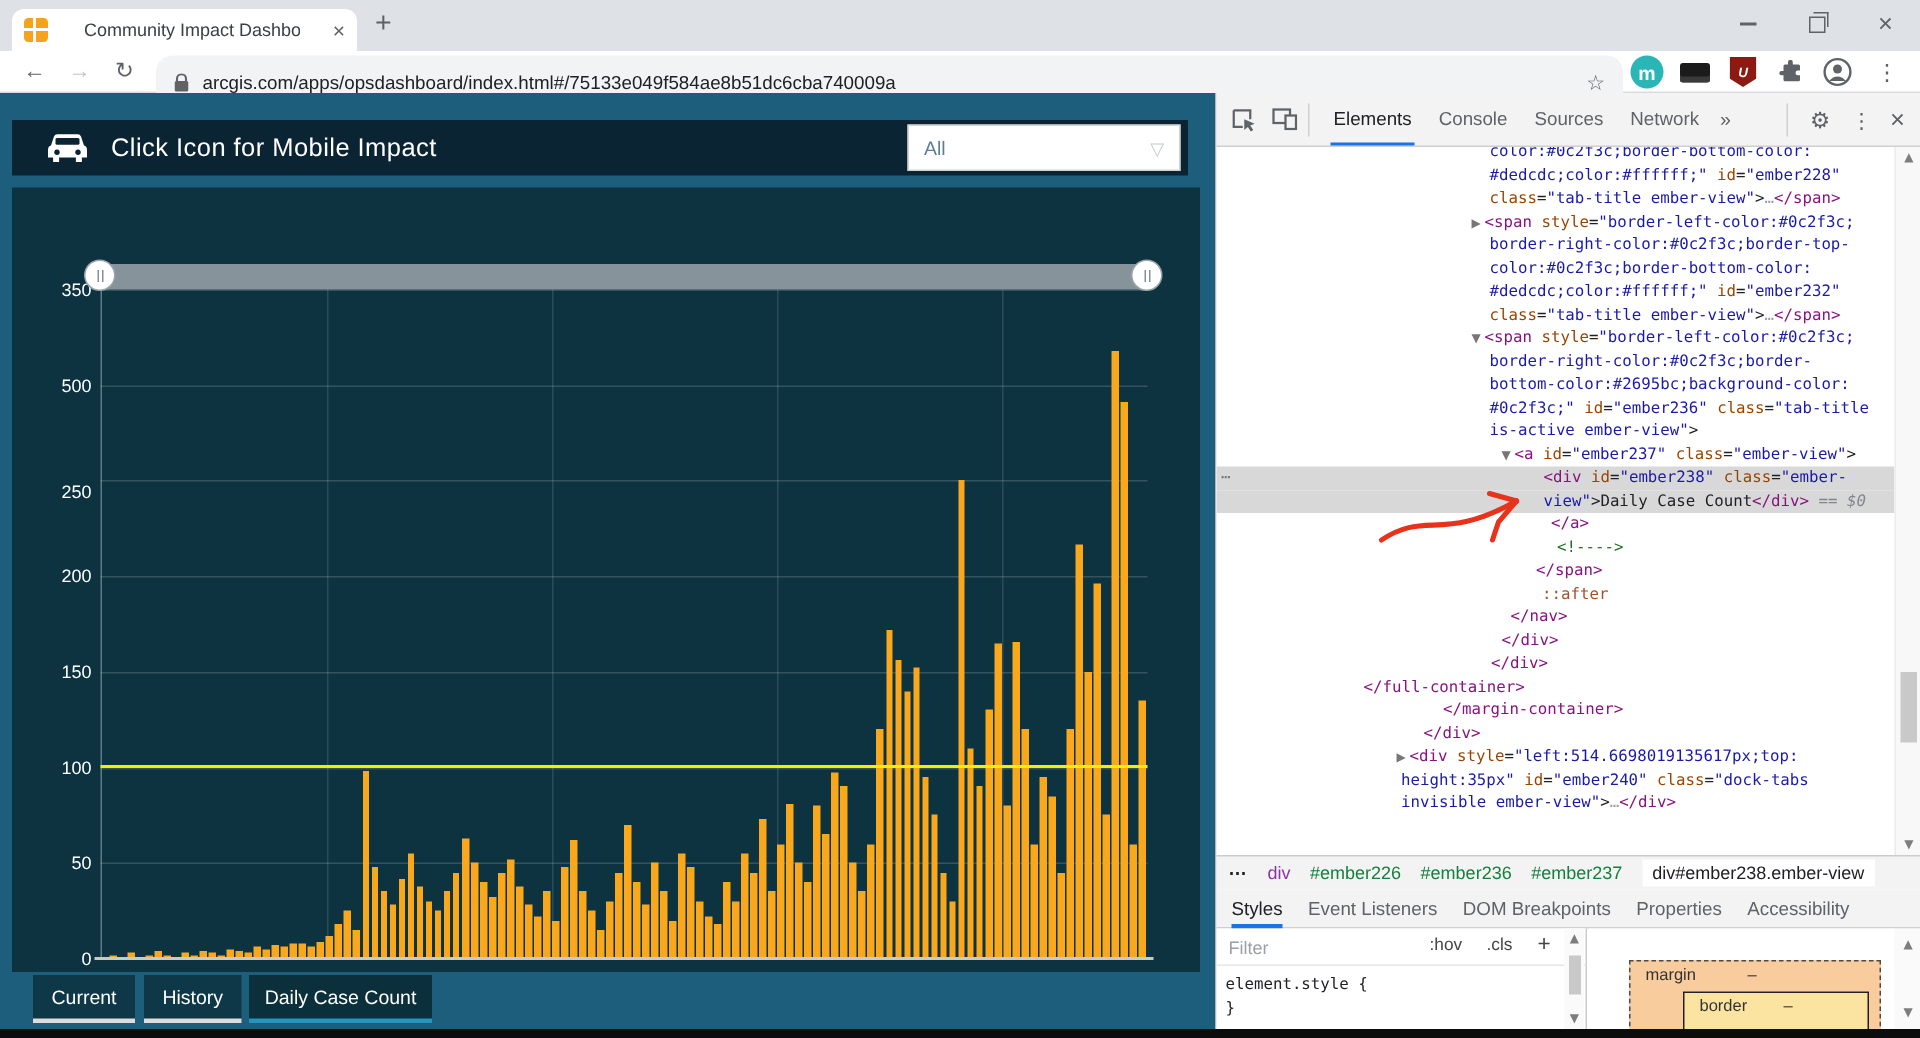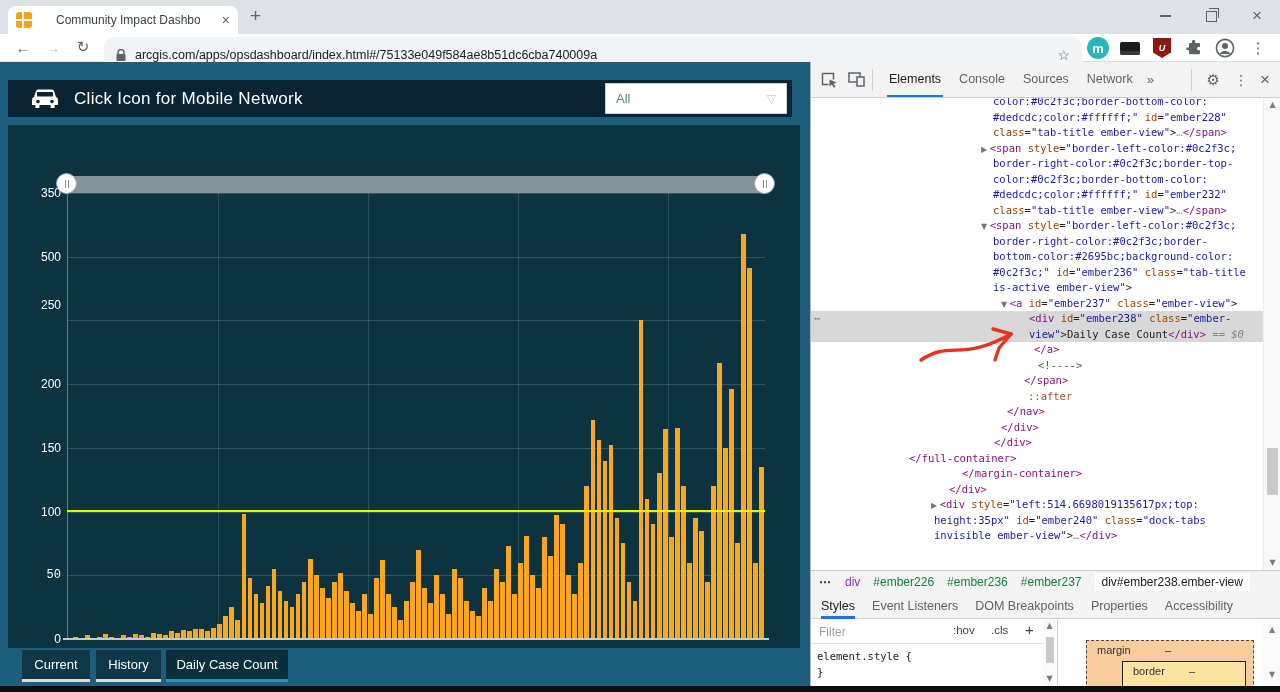--- a/index.html
+++ b/index.html
@@ -200,45 +200,45 @@
   <div id="dash">
     <div id="dash-header">
       <span id="car">
         <svg width="30" height="22" viewBox="0 0 30 22">
             <path fill="#fff" d="M4 9 L6 3 Q6.6 1.5 8.2 1.5 h13.6 Q23.4 1.5 24 3 L26 9 Q28 9.6 28 12 v5 h-3.4 v3 h-4 v-3 H9.4 v3 h-4 v-3 H2 v-5 Q2 9.6 4 9 Z"></path>
             <rect x="7" y="4" width="16" height="4.5" rx="1" fill="#0b2433"></rect>
             <circle cx="8" cy="13.5" r="1.8" fill="#0b2433"></circle>
             <circle cx="22" cy="13.5" r="1.8" fill="#0b2433"></circle>
           </svg>
       </span>
-      <span id="dash-title">Click Icon for Mobile Network</span>
+      <span id="dash-title">Click Icon for Mobile Impact</span>
       <div id="dash-select">
         <span class="val">All</span>
         <span class="chev">▽</span>
       </div>
     </div>
 
     <div id="chart">
       <div id="slider-track"></div>
       <div class="slider-handle" id="sh-left">
           <i></i>
           <i></i>
         </div>
       <div class="slider-handle" id="sh-right">
           <i></i>
           <i></i>
         </div>
       <div id="ylabels">
           <div class="ylab" style="top: -7px;">350</div>
           <div class="ylab" style="top: 56.7px;">500</div>
-          <div class="ylab" style="top: 105px; margin-left: 34px;">250</div>
+          <div class="ylab" style="top: 128px; margin-left: 34px;">250</div>
           <div class="ylab" style="top: 184.1px;">200</div>
           <div class="ylab" style="top: 247.9px;">150</div>
           <div class="ylab" style="top: 311.6px;">100</div>
-          <div class="ylab" style="top: 375.3px; font-family: Liberation Mono, monospace;">50</div>
+          <div class="ylab" style="top: 375.3px;">50</div>
           <div class="ylab" style="top: 439px;">0</div>
         </div>
       <div id="plot">
         <div id="yaxis-line"></div>
         <div id="plot-baseline"></div>
       <div class="hgrid" style="top: 0px;"></div>
           <div class="hgrid" style="top: 63.7px;"></div>
           <div class="hgrid" style="top: 127.4px;"></div>
           <div class="hgrid" style="top: 191.1px;"></div>
           <div class="hgrid" style="top: 254.9px;"></div>

